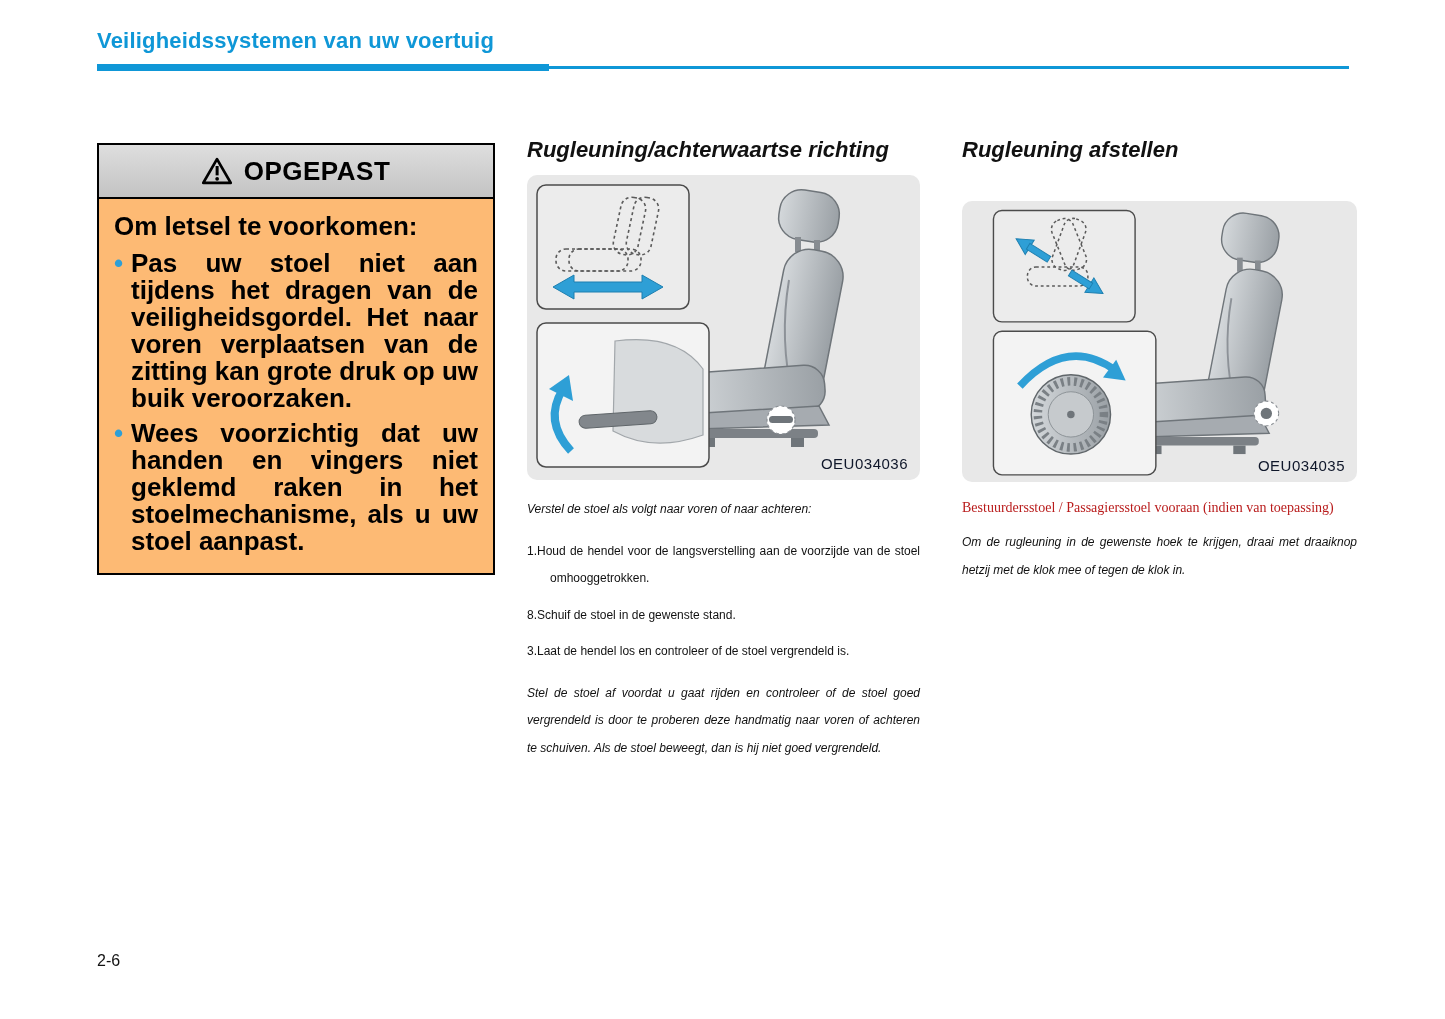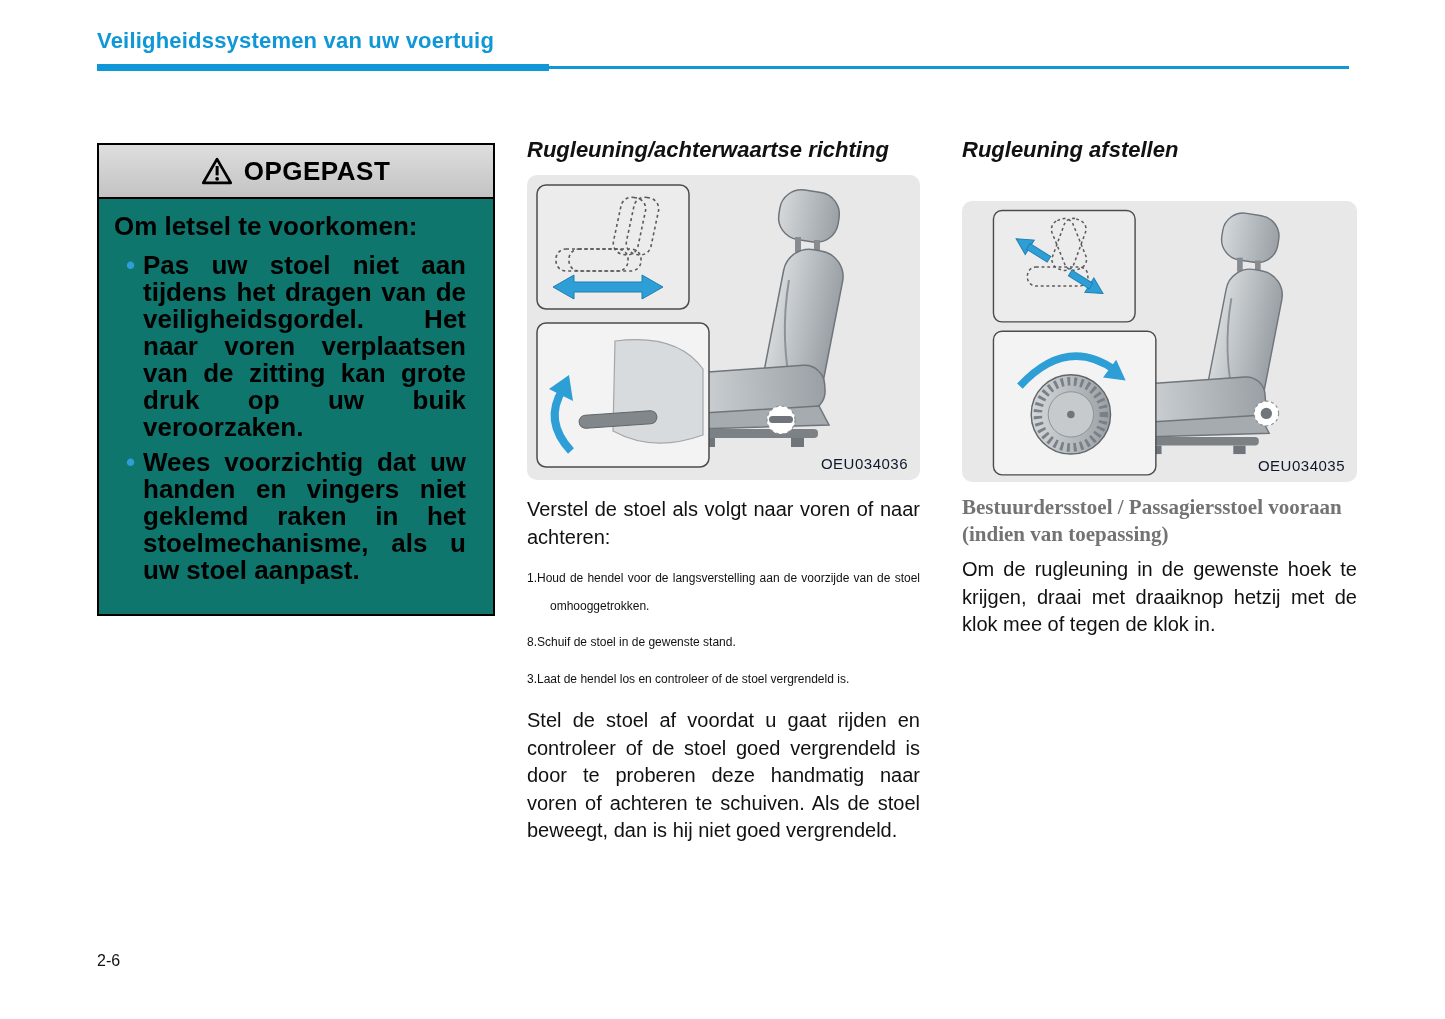--- a/index.html
+++ b/index.html
@@ -35,21 +35,21 @@
     width:800px; height:3px;
     background:#0f97d7;
   }
 
   
   .caution-box{
     position:absolute;
     left:97px; top:143px;
     width:398px;
     border:2px solid #000;
-    background:#0f766e;
+    background:#fdba74;
     box-sizing:border-box;
   }
   .caution-header{
     display:flex;
     align-items:center;
     justify-content:center;
     gap:12px;
     height:52px;
     background:linear-gradient(#dedede,#c3c3c3);
     border-bottom:2px solid #000;
@@ -62,21 +62,21 @@
   }
   .warning-icon{width:30px;height:28px;display:block;}
   .caution-body{
     padding:14px 15px 18px 15px;
     font-size:26px;
     font-weight:bold;
     line-height:27px;
     color:#000;
   }
   .caution-intro{margin:0 0 10px 0;}
-  .caution-list{list-style:none;margin:12px;padding:0;}
+  .caution-list{list-style:none;margin:0;padding:0;}
   .caution-list li{
     position:relative;
     padding-left:17px;
     margin-top:8px;
     text-align:justify;
   }
   .caution-list li::before{
     content:"\2022";
     position:absolute;
     left:0; top:0;
@@ -105,43 +105,44 @@
   .figure svg{display:block;width:100%;height:auto;}
   .figure-label{
     position:absolute;
     right:12px; bottom:8px;
     font-size:15px;
     letter-spacing:0.5px;
     color:#0f172a;
   }
 
   .body-text{
-    font-size:20px;
+    font-size:12px;
     line-height:27.5px;
     text-align:justify;
     margin:16px 0 10px 0;
+    font-style:italic;
   }
   .steps{margin:14px 0 6px 0;}
   .step{
     font-size:12px;
     line-height:27.5px;
     text-align:justify;
     margin:0 0 9px 0;
     padding-left:23px;
     text-indent:-23px;
   }
   .outro{margin-top:14px;}
 
   .serif-subtitle{
     font-family:"Liberation Serif", serif;
-    font-weight:bold;
-    font-size:21px;
+    font-weight:normal;
+    font-size:14px;
     line-height:27px;
     margin:12px 0 8px 0;
-    color:#737373;
+    color:#b91c1c;
   }
   .col-right .body-text{margin-top:6px;}
 
   .page-number{
     position:absolute;
     left:97px; top:952px;
     font-size:16px;
     color:#111;
   }
 </style>

